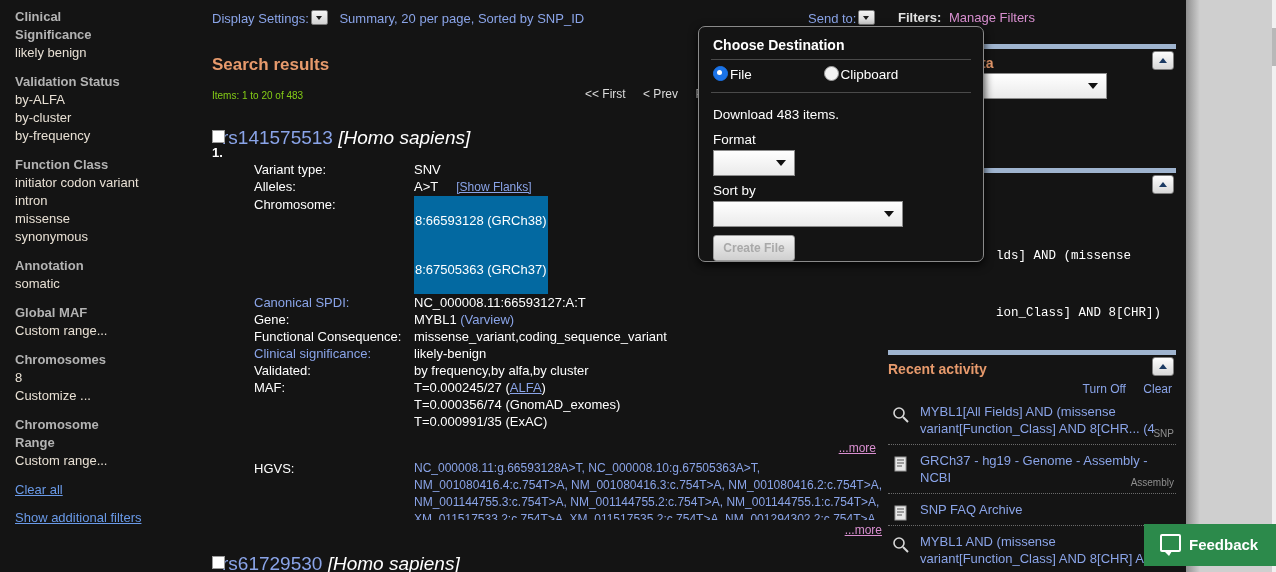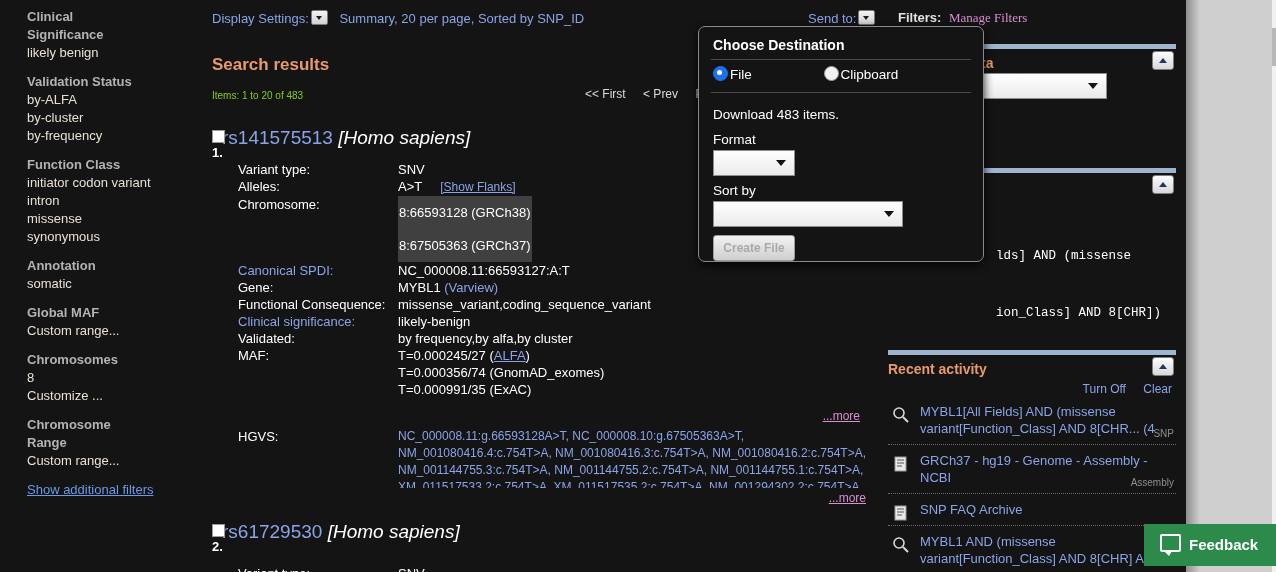--- a/index.html
+++ b/index.html
@@ -13,60 +13,60 @@
   }
   
   #page{position:absolute;inset:0;background:#141414;}
   #rightgutter{position:absolute;left:1186px;top:0;width:90px;height:572px;background:#cfcfcf;}
   #rightgutter-fade{position:absolute;left:1186px;top:0;width:14px;height:572px;
      background:linear-gradient(to right,#8f8f8f,#cfcfcf);}
   #page-scrollbar{position:absolute;left:1272px;top:0;width:4px;height:572px;background:#f1f1f1;}
   #page-scrollbar-thumb{position:absolute;left:1272px;top:28px;width:4px;height:38px;background:#b8b8b8;}
 
   
-  #sidebar{position:absolute;left:12px;top:0;width:200px;height:572px;padding:8px 0 0 15px;box-sizing:border-box;}
+  #sidebar{position:absolute;left:0;top:0;width:200px;height:572px;padding:8px 0 0 15px;box-sizing:border-box;}
   .facet{margin-bottom:11px;}
   .facet-title{color:#b3b3b3;font-weight:bold;font-size:13px;line-height:18px;width:120px;}
   .facet-val{color:#e8e0d4;font-size:13px;line-height:18px;}
   .sidebar-link{display:block;color:#6a9ae8;text-decoration:underline;font-size:13px;line-height:18px;margin-top:10px;}
 
   
   .toolbar{position:absolute;top:10px;font-size:13px;white-space:nowrap;}
   #display-settings{left:212px;}
   #send-to{left:808px;}
   #filters{left:898px;}
   .tb-link{color:#8aa4e8;text-decoration:none;}
   .tb-plain{color:#8aa4e8;}
   .tb-filters-label{color:#e3e3e3;font-weight:bold;}
-  .tb-filters-link{color:#d98fd0;text-decoration:none;font-family:Liberation Serif, serif;}
+  .tb-filters-link{color:#d98fd0;text-decoration:none;}
   .caret-btn{display:inline-block;width:15px;height:13px;background:linear-gradient(#f4f4f4,#d2d2d2);
     border:1px solid #7a7a7a;border-radius:2px;vertical-align:-2px;position:relative;margin:0 2px;}
   .caret-btn::after{content:"";position:absolute;left:4px;top:5px;border-left:3px solid transparent;
     border-right:3px solid transparent;border-top:4px solid #1c1c1c;}
 
   
   #results{position:absolute;left:212px;top:55px;width:680px;}
   #results-title{color:#e79a6c;font-size:17px;font-weight:bold;margin:0 0 12px 0;}
   #items-count{color:#84cc16;font-size:10px;font-weight:normal;}
   #pager{position:absolute;left:373px;top:0;color:#dcdcdc;font-size:12px;white-space:nowrap;}
   #pager span{margin-right:14px;}
 
   .result{position:relative;margin-top:22px;}
   .rs-check{position:absolute;left:0;top:3px;width:11px;height:11px;background:#fff;border:1px solid #9a9a9a;}
   .rs-num{position:absolute;left:0;top:18px;color:#ffffff;font-size:13px;font-weight:bold;}
   .rs-title{margin-left:10px;font-size:19px;}
   .rs-id{color:#8aa4e8;text-decoration:none;}
   .rs-org{color:#ffffff;font-style:italic;}
 
-  table.meta{margin:12px 0 0 26px;border-collapse:collapse;font-size:13px;}
+  table.meta{margin:12px 0 0 42px;border-collapse:collapse;font-size:13px;}
   table.meta td{padding:0;vertical-align:top;line-height:17px;}
   td.k{width:160px;color:#ffffff;white-space:nowrap;}
   td.k.lnk{color:#8aa4e8;}
   td.v{color:#ffffff;}
-  .hl{background:#404040;color:#ffffff;display:inline-block;padding:8px 1px;}
+  .hl{background:#0369a1;color:#ffffff;display:inline-block;padding:16px 1px;}
   .flank{color:#8aa4e8;font-size:12px;margin-left:18px;}
   .inl{color:#8aa4e8;}
   .inl-u{color:#8aa4e8;text-decoration:underline;}
   .more{color:#d98fd0;font-size:12px;}
   .clip{position:relative;overflow:hidden;}
   .hgvs{color:#8aa4e8;font-size:12px;line-height:17px;}
 
   
   .panel{position:absolute;left:888px;width:288px;}
   .panel-bar{height:5px;background:#9fb4cf;}
@@ -161,20 +161,21 @@
       <div class="facet-title">Chromosomes</div>
       <div class="facet-val">8</div>
       <div class="facet-val">Customize ...</div>
     </div>
 
     <div class="facet">
       <div class="facet-title">Chromosome Range</div>
       <div class="facet-val">Custom range...</div>
     </div>
 
+    <a class="sidebar-link" href="#">Clear all</a>
     <a class="sidebar-link" href="#">Show additional filters</a>
   </div>
 
   <div class="toolbar" id="display-settings">
     <span class="tb-link">Display Settings:</span><span class="caret-btn"></span>
     <span class="tb-plain" style="margin-left:6px">Summary, 20 per page, Sorted by SNP_ID</span>
   </div>
 
   <div class="toolbar" id="send-to">
     <span class="tb-link">Send to:</span><span class="caret-btn"></span>

